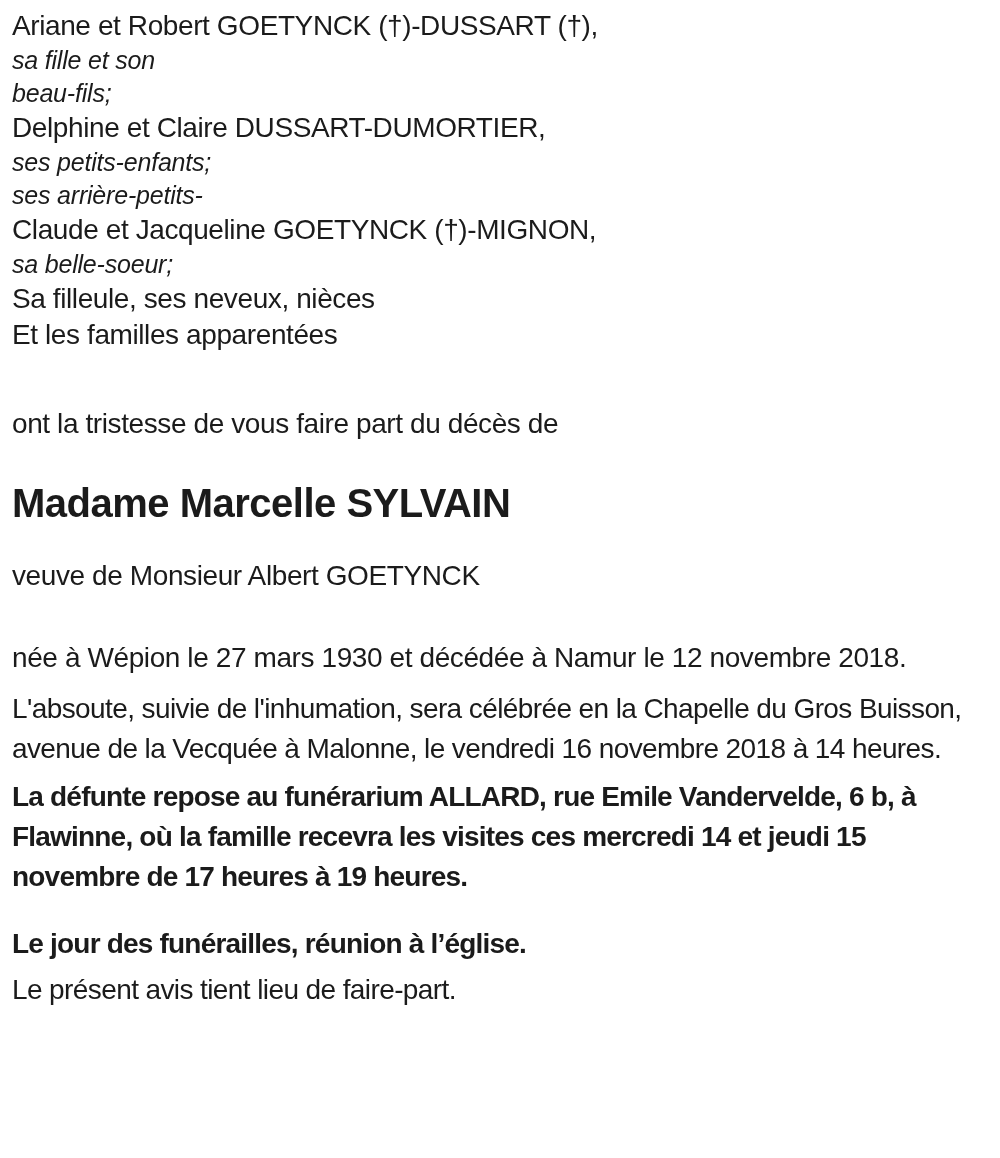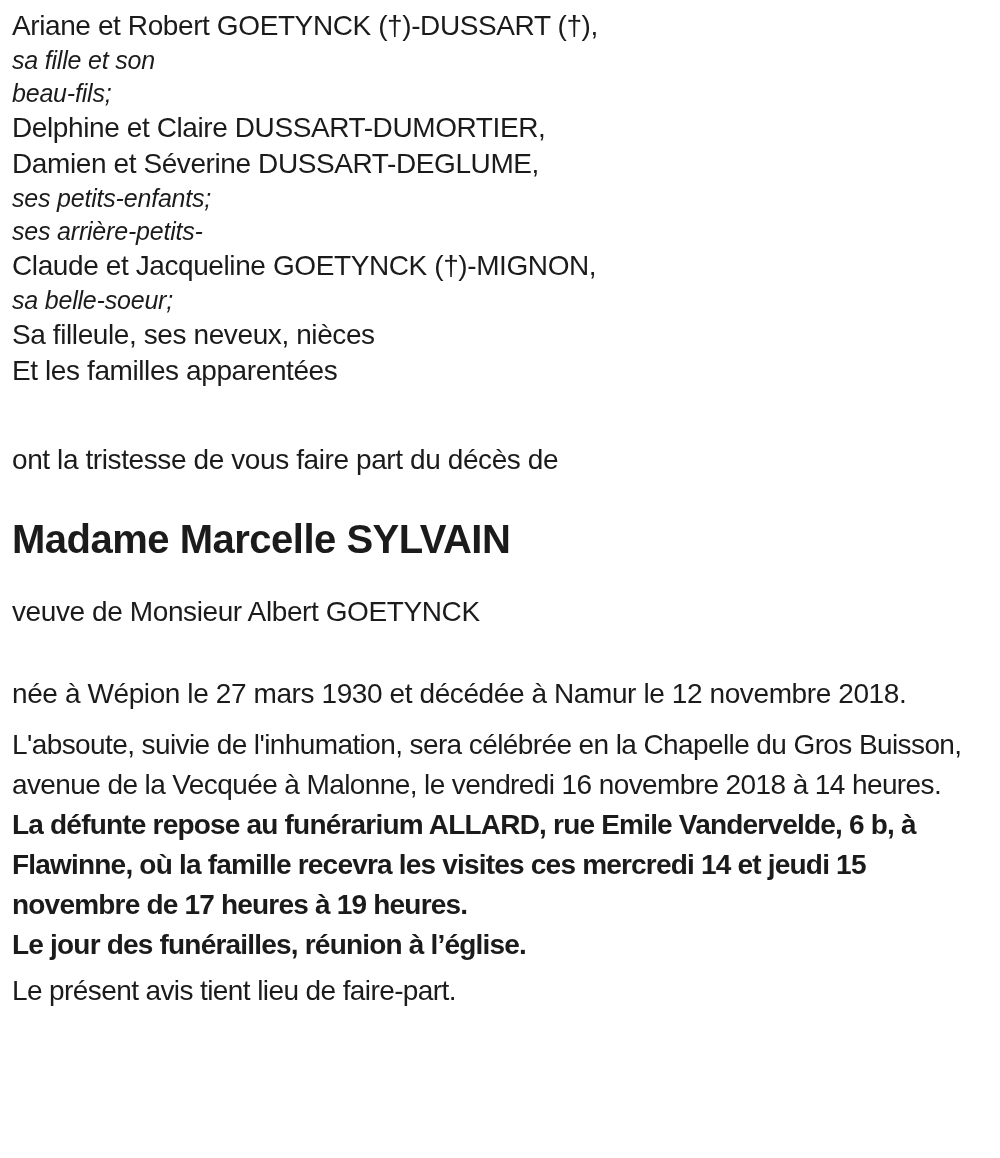--- a/index.html
+++ b/index.html
@@ -61,36 +61,35 @@
     line-height: 40px;
     letter-spacing: -0.6px;
   }
   .bold-paragraph {
     font-weight: bold;
     letter-spacing: -0.8px;
   }
   .m-widow    { margin-top: 30px; }
   .m-dates    { margin-top: 44px; }
   .m-ceremony { margin-top: 12px; }
-  .m-visits   {  }
-  .m-funeral  { margin-top: 0; }
+  .m-visits   { margin-top: 8px;  }
+  .m-funeral  { margin-top: 27px; }
   .m-closing  { margin-top: 6px; }
 </style>
 </head>
 <body>
 
 <div class="page">
 
   <section>
     <p class="name-line">Ariane et Robert GOETYNCK (†)-DUSSART (†),</p>
     <p class="relation-line">sa fille et son</p>
     <p class="relation-line">beau-fils;</p>
 
     <p class="name-line">Delphine et Claire DUSSART-DUMORTIER,</p>
-    <p class="name-line">Damien et Séverine DUSSART-DEGLUME,</p>
     <p class="relation-line">ses petits-enfants;</p>
 
     <p class="relation-line">ses arrière-petits-</p>
 
     <p class="name-line">Claude et Jacqueline GOETYNCK (†)-MIGNON,</p>
     <p class="relation-line">sa belle-soeur;</p>
 
     <p class="name-line">Sa filleule, ses neveux, nièces</p>
     <p class="name-line">Et les familles apparentées</p>
   </section>

